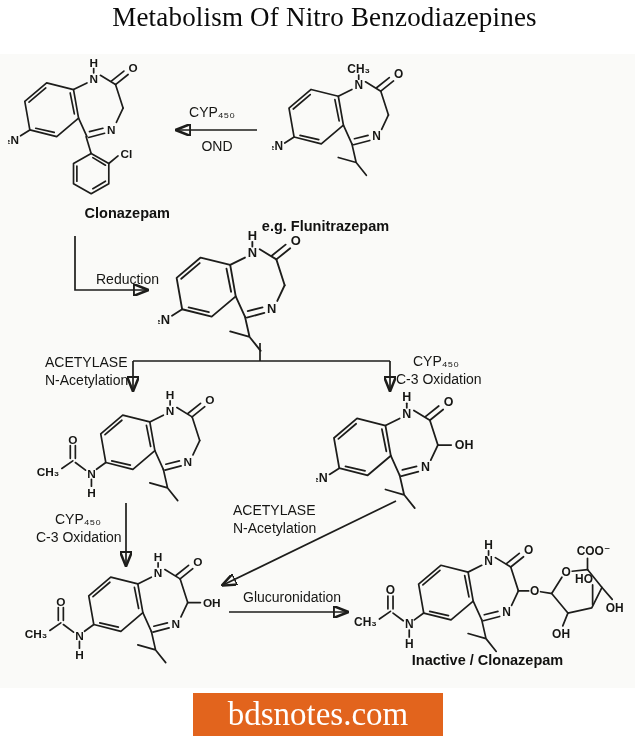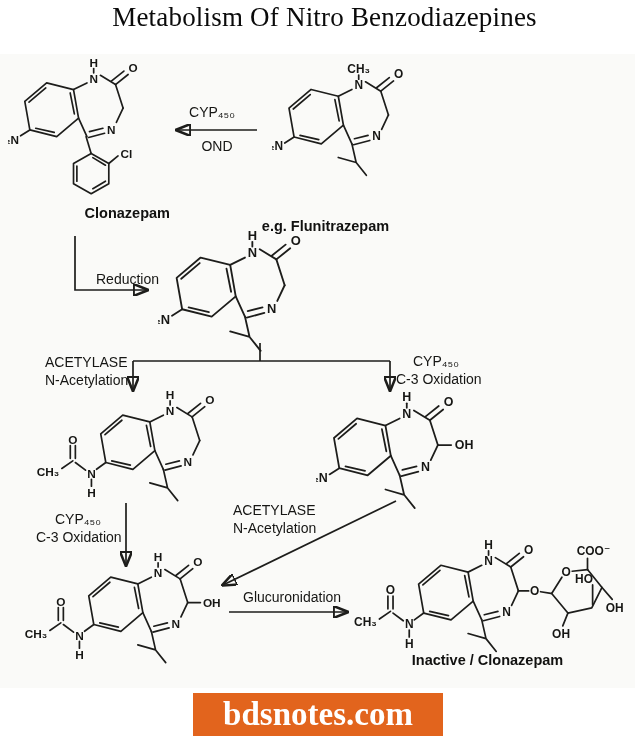--- a/index.html
+++ b/index.html
@@ -30,21 +30,21 @@
   .plabel.center { text-align:center; }
   .sname {
     position:absolute; font-size:14.5px; font-weight:700; color:#111110;
     text-align:center; white-space:nowrap;
   }
   .banner {
     position:absolute; left:193px; top:693px; width:250px; height:43px;
     background:#e2641d; display:flex; align-items:center; justify-content:center;
   }
   .banner span {
-    font-family:"Liberation Serif","DejaVu Serif",serif; font-weight:700;
+    font-family:"Liberation Serif","DejaVu Serif",serif; font-weight:400;
     font-size:33px; color:#ffffff; line-height:1;
   }
 </style>
 </head>
 <body>
 
 <div class="page">
   <div class="diagram-bg"></div>
 
   <div class="title">Metabolism Of Nitro Benzodiazepines</div>

